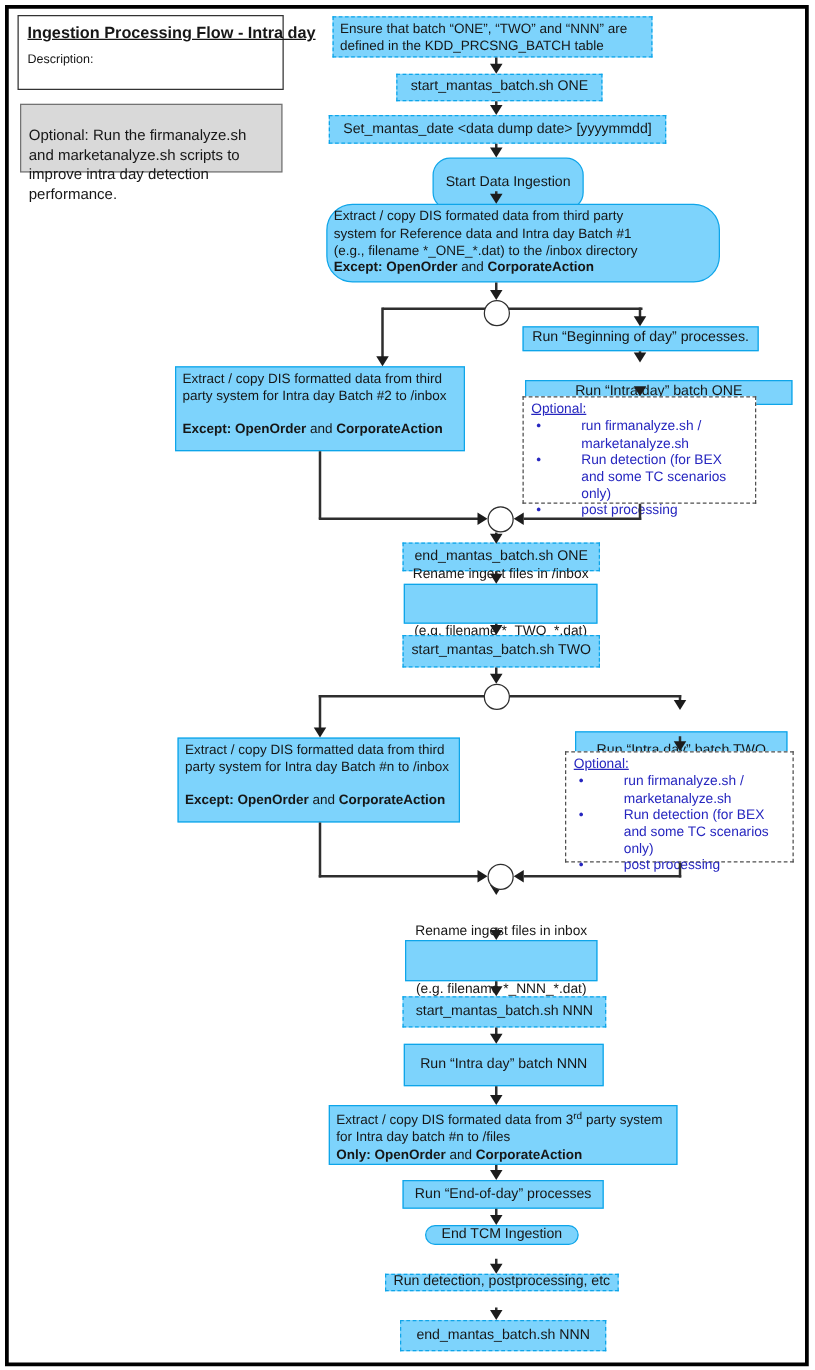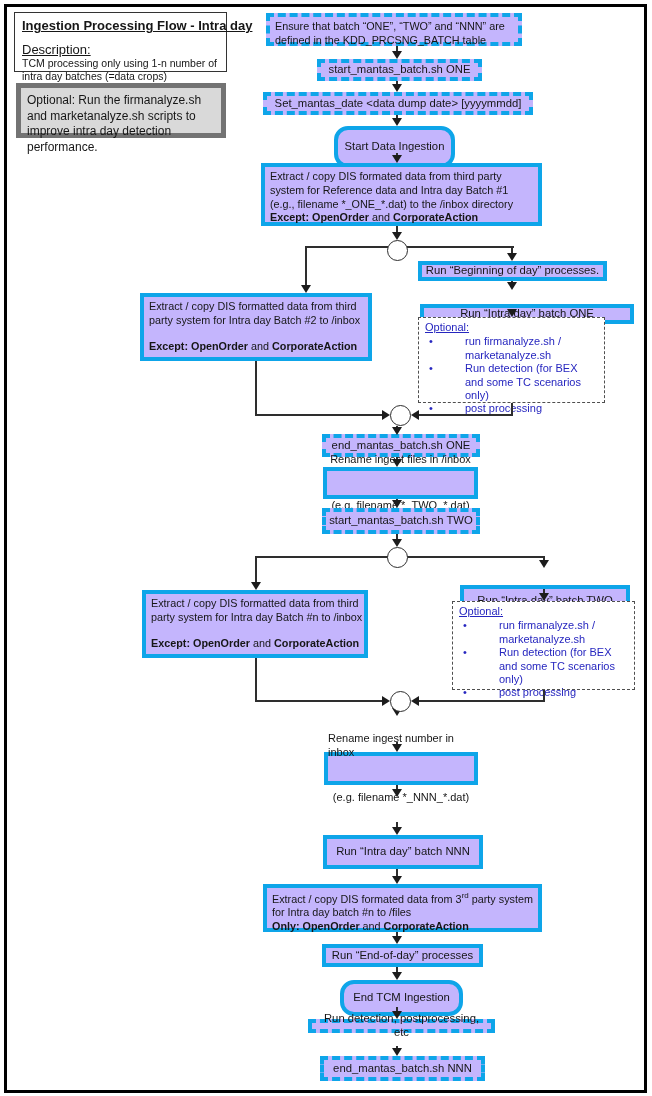--- a/index.html
+++ b/index.html
@@ -1,38 +1,38 @@
 <!DOCTYPE html>
 <html><head>
 <meta charset="utf-8">
 <style>
   html,body{margin:0;padding:0;background:#fff;}
   .canvas{position:relative;width:652px;height:1096px;background:#fff;
           font-family:"Liberation Sans",sans-serif;color:#161616;overflow:hidden;}
   .outer{position:absolute;left:4px;top:4px;width:637px;height:1083px;border:3px solid #000;}
 
   
-  .box{position:absolute;box-sizing:border-box;background:#c4b5fd;border:4px solid #0ea5e9;}
+  .box{position:absolute;box-sizing:border-box;background:#7dd3fc;border:1px solid #0ea5e9;}
   .c{display:flex;align-items:center;justify-content:center;text-align:center;
      font-size:11.3px;line-height:1.2;padding:1px 3px;}
   .col{display:flex;flex-direction:column;align-items:center;justify-content:center;gap:32px;}
   .dash{border-style:dashed;}
   .stad{border-radius:14px;}
   .bx{font-size:10.8px;line-height:1.28;padding:3px 5px;}
   .ln{white-space:nowrap;}
   .sp{height:12px;}
 
   
   .lgbox{position:absolute;left:14px;top:12px;width:213px;height:60px;box-sizing:border-box;
          border:1px solid #333;padding:5px 7px;background:#fff;}
   .lg-title{font-size:13px;font-weight:bold;text-decoration:underline;margin-bottom:9px;white-space:nowrap;}
-  .lg-lab{font-size:13px;text-decoration:underline;}
+  .lg-lab{font-size:10px;}
   .lg-txt{font-size:10.5px;line-height:1.25;}
   .note{position:absolute;left:16px;top:83px;width:210px;height:55px;box-sizing:border-box;
-        background:#d9d9d9;border:5px solid #737373;padding:5px 6px;font-size:12px;line-height:1.3;}
+        background:#d9d9d9;border:1px solid #737373;padding:17px 6px;font-size:12px;line-height:1.3;}
 
   
   .opt{position:absolute;box-sizing:border-box;border:1px dashed #4f4f4f;background:#fff;
        color:#2626bf;font-size:11px;padding:3px 6px;line-height:1.22;}
   .opt .t{text-decoration:underline;margin-bottom:1px;}
   .opt .it{position:relative;padding-left:40px;}
   .opt .b{position:absolute;left:4px;top:0;}
 
   
   .vl{position:absolute;width:2px;background:#2e2e2e;}
@@ -50,43 +50,42 @@
 </style>
 </head>
 <body>
 
 <div class="canvas">
   <div class="outer"></div>
 
   <div class="lgbox">
     <div class="lg-title">Ingestion Processing Flow - Intra day</div>
     <div class="lg-lab">Description:</div>
-    <div class="lg-txt">TCM processing only using 1-n number of intra day batches (=data crops)</div>
   </div>
   <div class="note">
     <span>Optional: Run the firmanalyze.sh and marketanalyze.sh scripts to improve intra day detection performance.</span>
   </div>
 
   <div class="box dash bx" style="left:266px;top:13px;width:256px;height:33px;white-space:normal;">
     <span>Ensure that batch “ONE”, “TWO” and “NNN” are defined in the KDD_PRCSNG_BATCH table</span>
   </div>
 
   <div class="box dash c" style="left:317px;top:59px;width:165px;height:22px;">
     <span>start_mantas_batch.sh ONE</span>
   </div>
 
   <div class="box dash c" style="left:263px;top:92px;width:270px;height:23px;">
     <span>Set_mantas_date &lt;data dump date&gt; [yyyymmdd]</span>
   </div>
 
-  <div class="box stad c" style="left:334px;top:126px;width:121px;height:42px;">
+  <div class="box stad c" style="left:346px;top:126px;width:121px;height:42px;">
     <span>Start Data Ingestion</span>
   </div>
 
-  <div class="box bx" style="left:261px;top:163px;width:281px;height:63px;">
+  <div class="box bx" style="left:261px;top:163px;width:315px;height:63px;border-radius:21px;">
     <div class="ln">Extract / copy DIS formated data from third party</div>
     <div class="ln">system for Reference data and Intra day Batch #1</div>
     <div class="ln">(e.g., filename *_ONE_*.dat) to the /inbox directory</div>
     <div class="ln"><b>Except: OpenOrder</b> <span>and</span> <b>CorporateAction</b></div>
   </div>
 
   <div class="box c" style="left:418px;top:261px;width:189px;height:20px;">
     <span>Run “Beginning of day” processes.</span>
   </div>
 
@@ -134,40 +133,43 @@
 
   <div class="box bx" style="left:142px;top:590px;width:226px;height:68px;">
     <div class="ln">Extract / copy DIS formatted data from third</div>
     <div class="ln">party system for Intra day Batch #n to /inbox</div>
     <div class="sp"></div>
     <div class="ln"><b>Except: OpenOrder</b> <span>and</span> <b>CorporateAction</b></div>
   </div>
 
 
   <div class="box col" style="left:324px;top:752px;width:154px;height:33px;font-size:11px;line-height:1.25;">
-    <div>Rename ingest number in inbox</div>
+    <div>Rename ingest files in inbox</div>
     <div>(e.g. filename *_NNN_*.dat)</div>
   </div>
 
+  <div class="box dash c" style="left:322px;top:797px;width:163px;height:25px;">
+    <span>start_mantas_batch.sh NNN</span>
+  </div>
 
   <div class="box c" style="left:323px;top:835px;width:160px;height:34px;">
     <span>Run “Intra day” batch NNN</span>
   </div>
 
   <div class="box bx" style="left:263px;top:884px;width:279px;height:48px;">
     <div class="ln"><span>Extract / copy DIS formated data from 3</span><sup>rd</sup><span> party system</span></div>
     <div class="ln">for Intra day batch #n to /files</div>
     <div class="ln"><b>Only: OpenOrder</b> <span>and</span> <b>CorporateAction</b></div>
   </div>
 
   <div class="box c" style="left:322px;top:944px;width:161px;height:23px;">
     <span>Run “End-of-day” processes</span>
   </div>
 
-  <div class="box stad c" style="left:340px;top:980px;width:123px;height:36px;align-items:center;">
+  <div class="box stad c" style="left:340px;top:980px;width:123px;height:16px;align-items:center;">
     <span>End TCM Ingestion</span>
   </div>
 
   <div class="box dash c" style="left:308px;top:1019px;width:187px;height:14px;">
     <span>Run detection, postprocessing, etc</span>
   </div>
 
   <div class="box dash c" style="left:320px;top:1056px;width:165px;height:25px;">
     <span>end_mantas_batch.sh NNN</span>
   </div>

